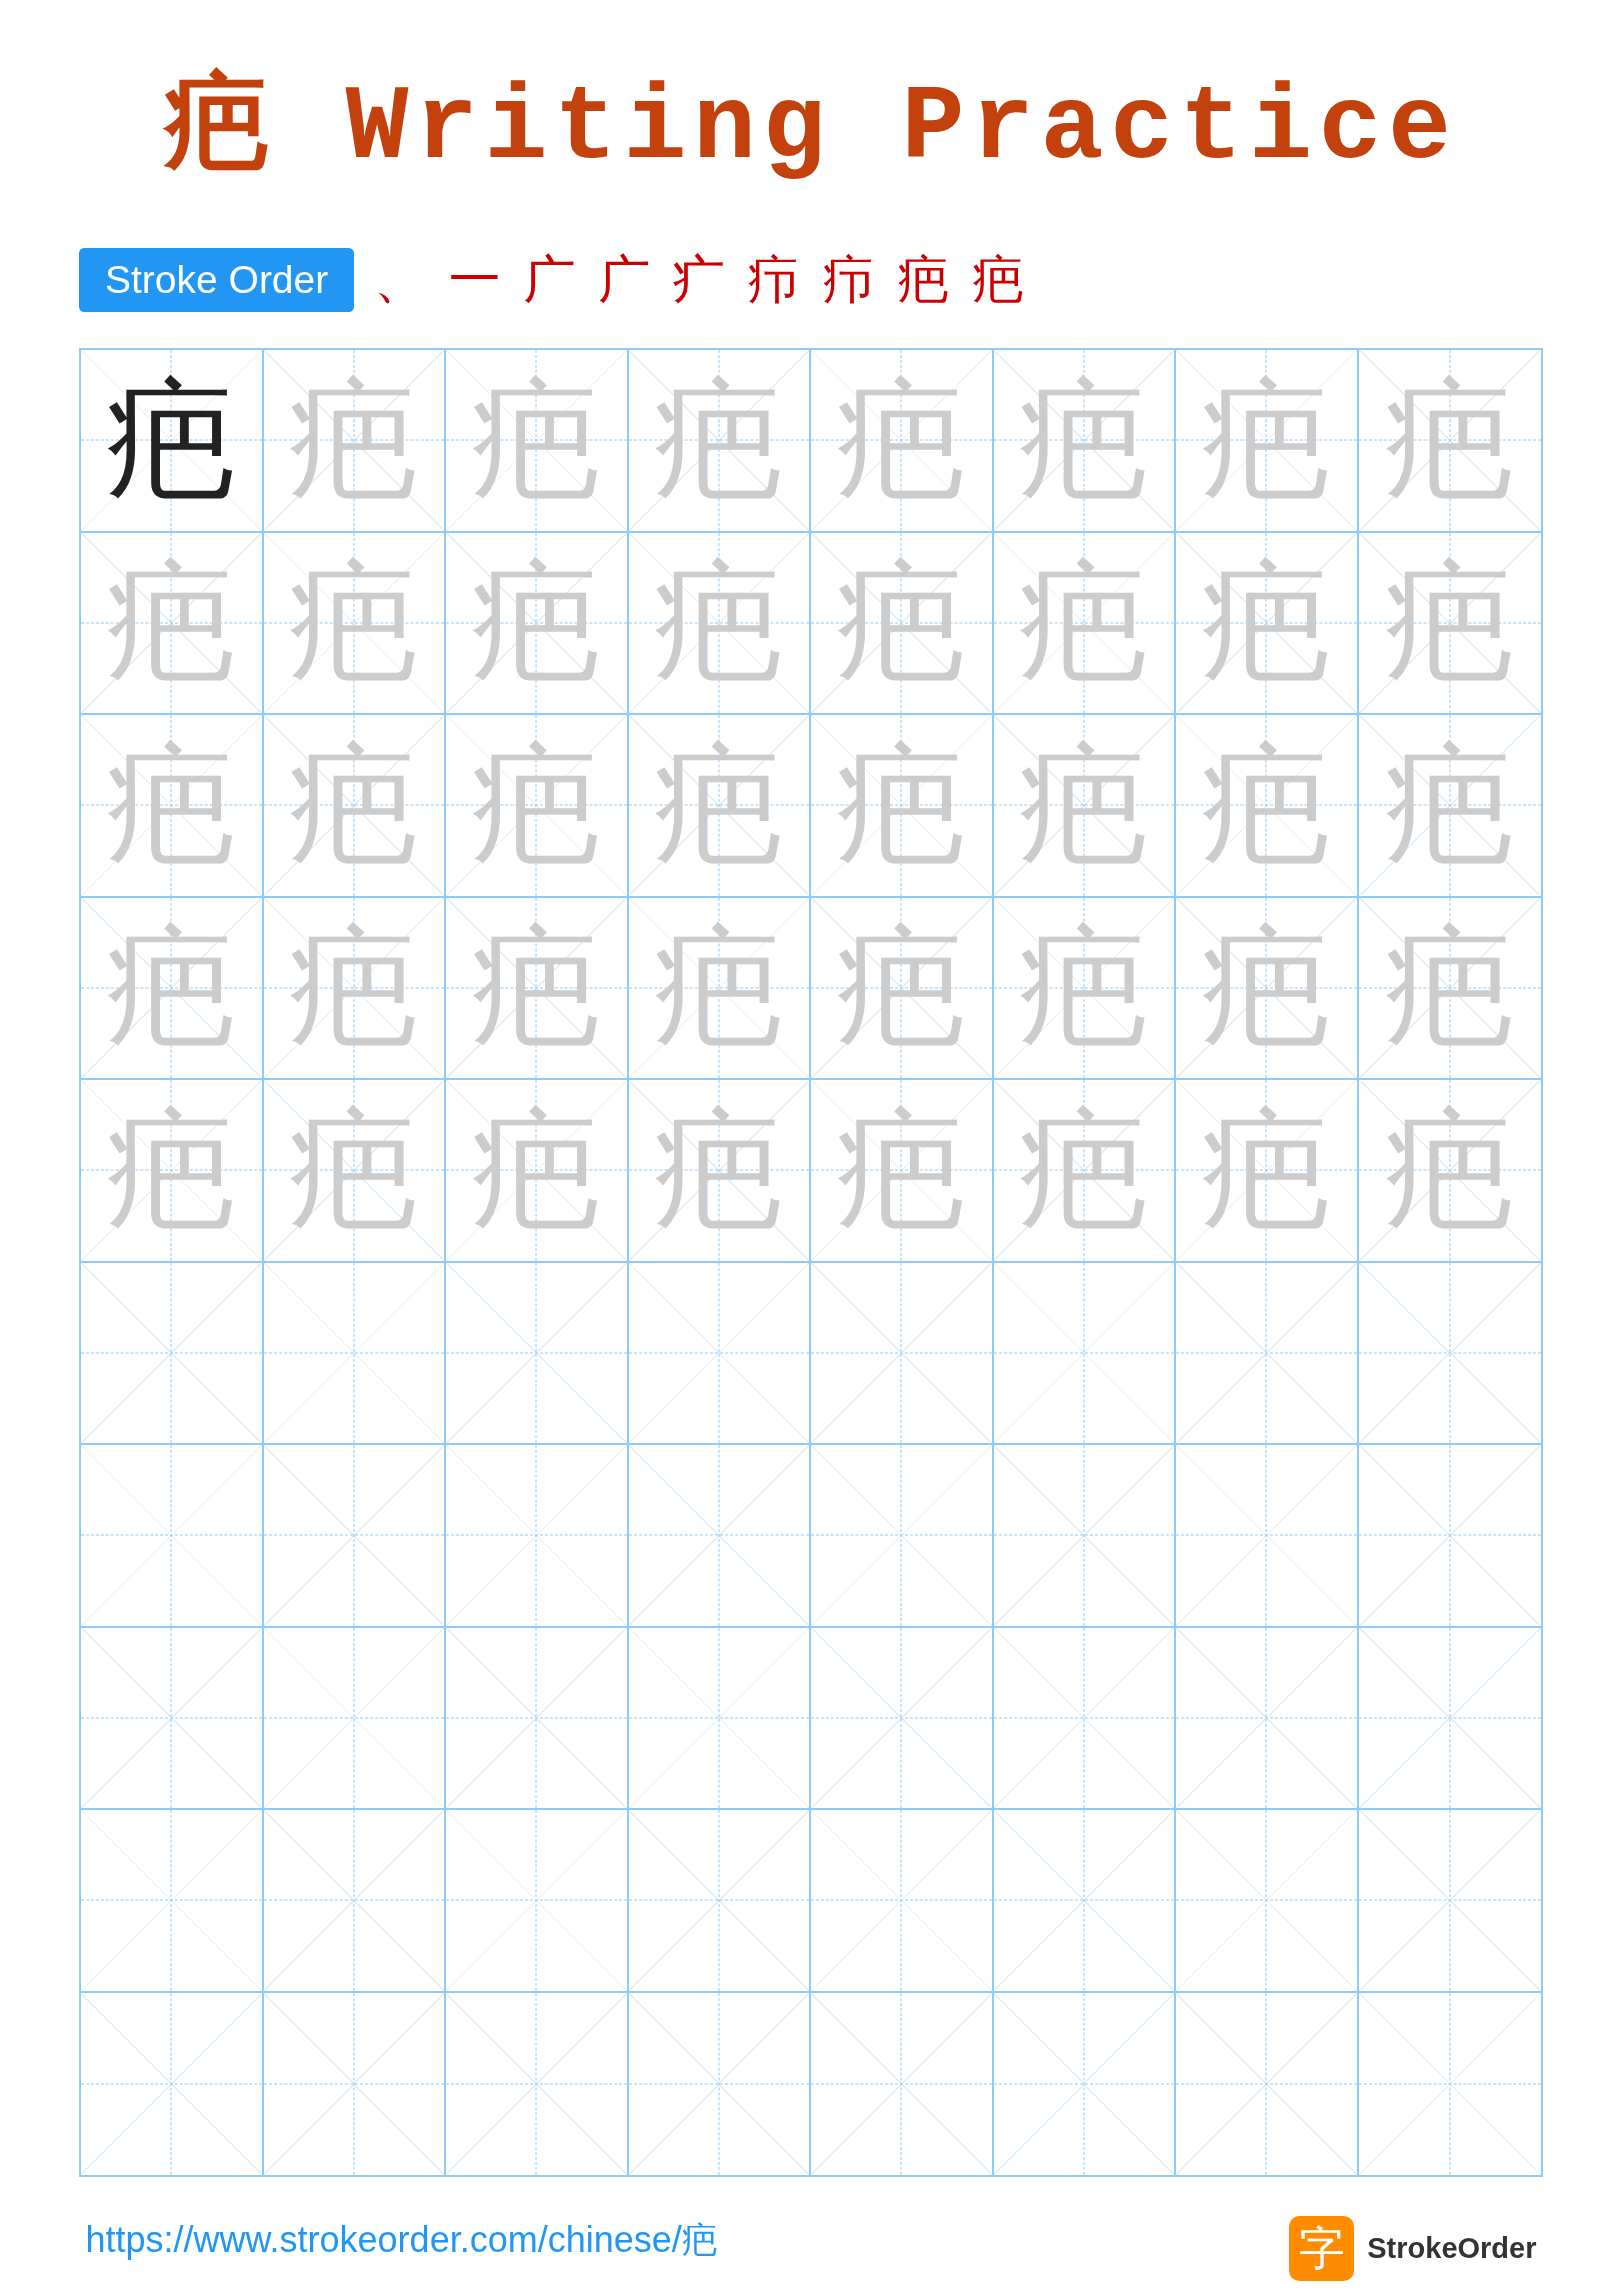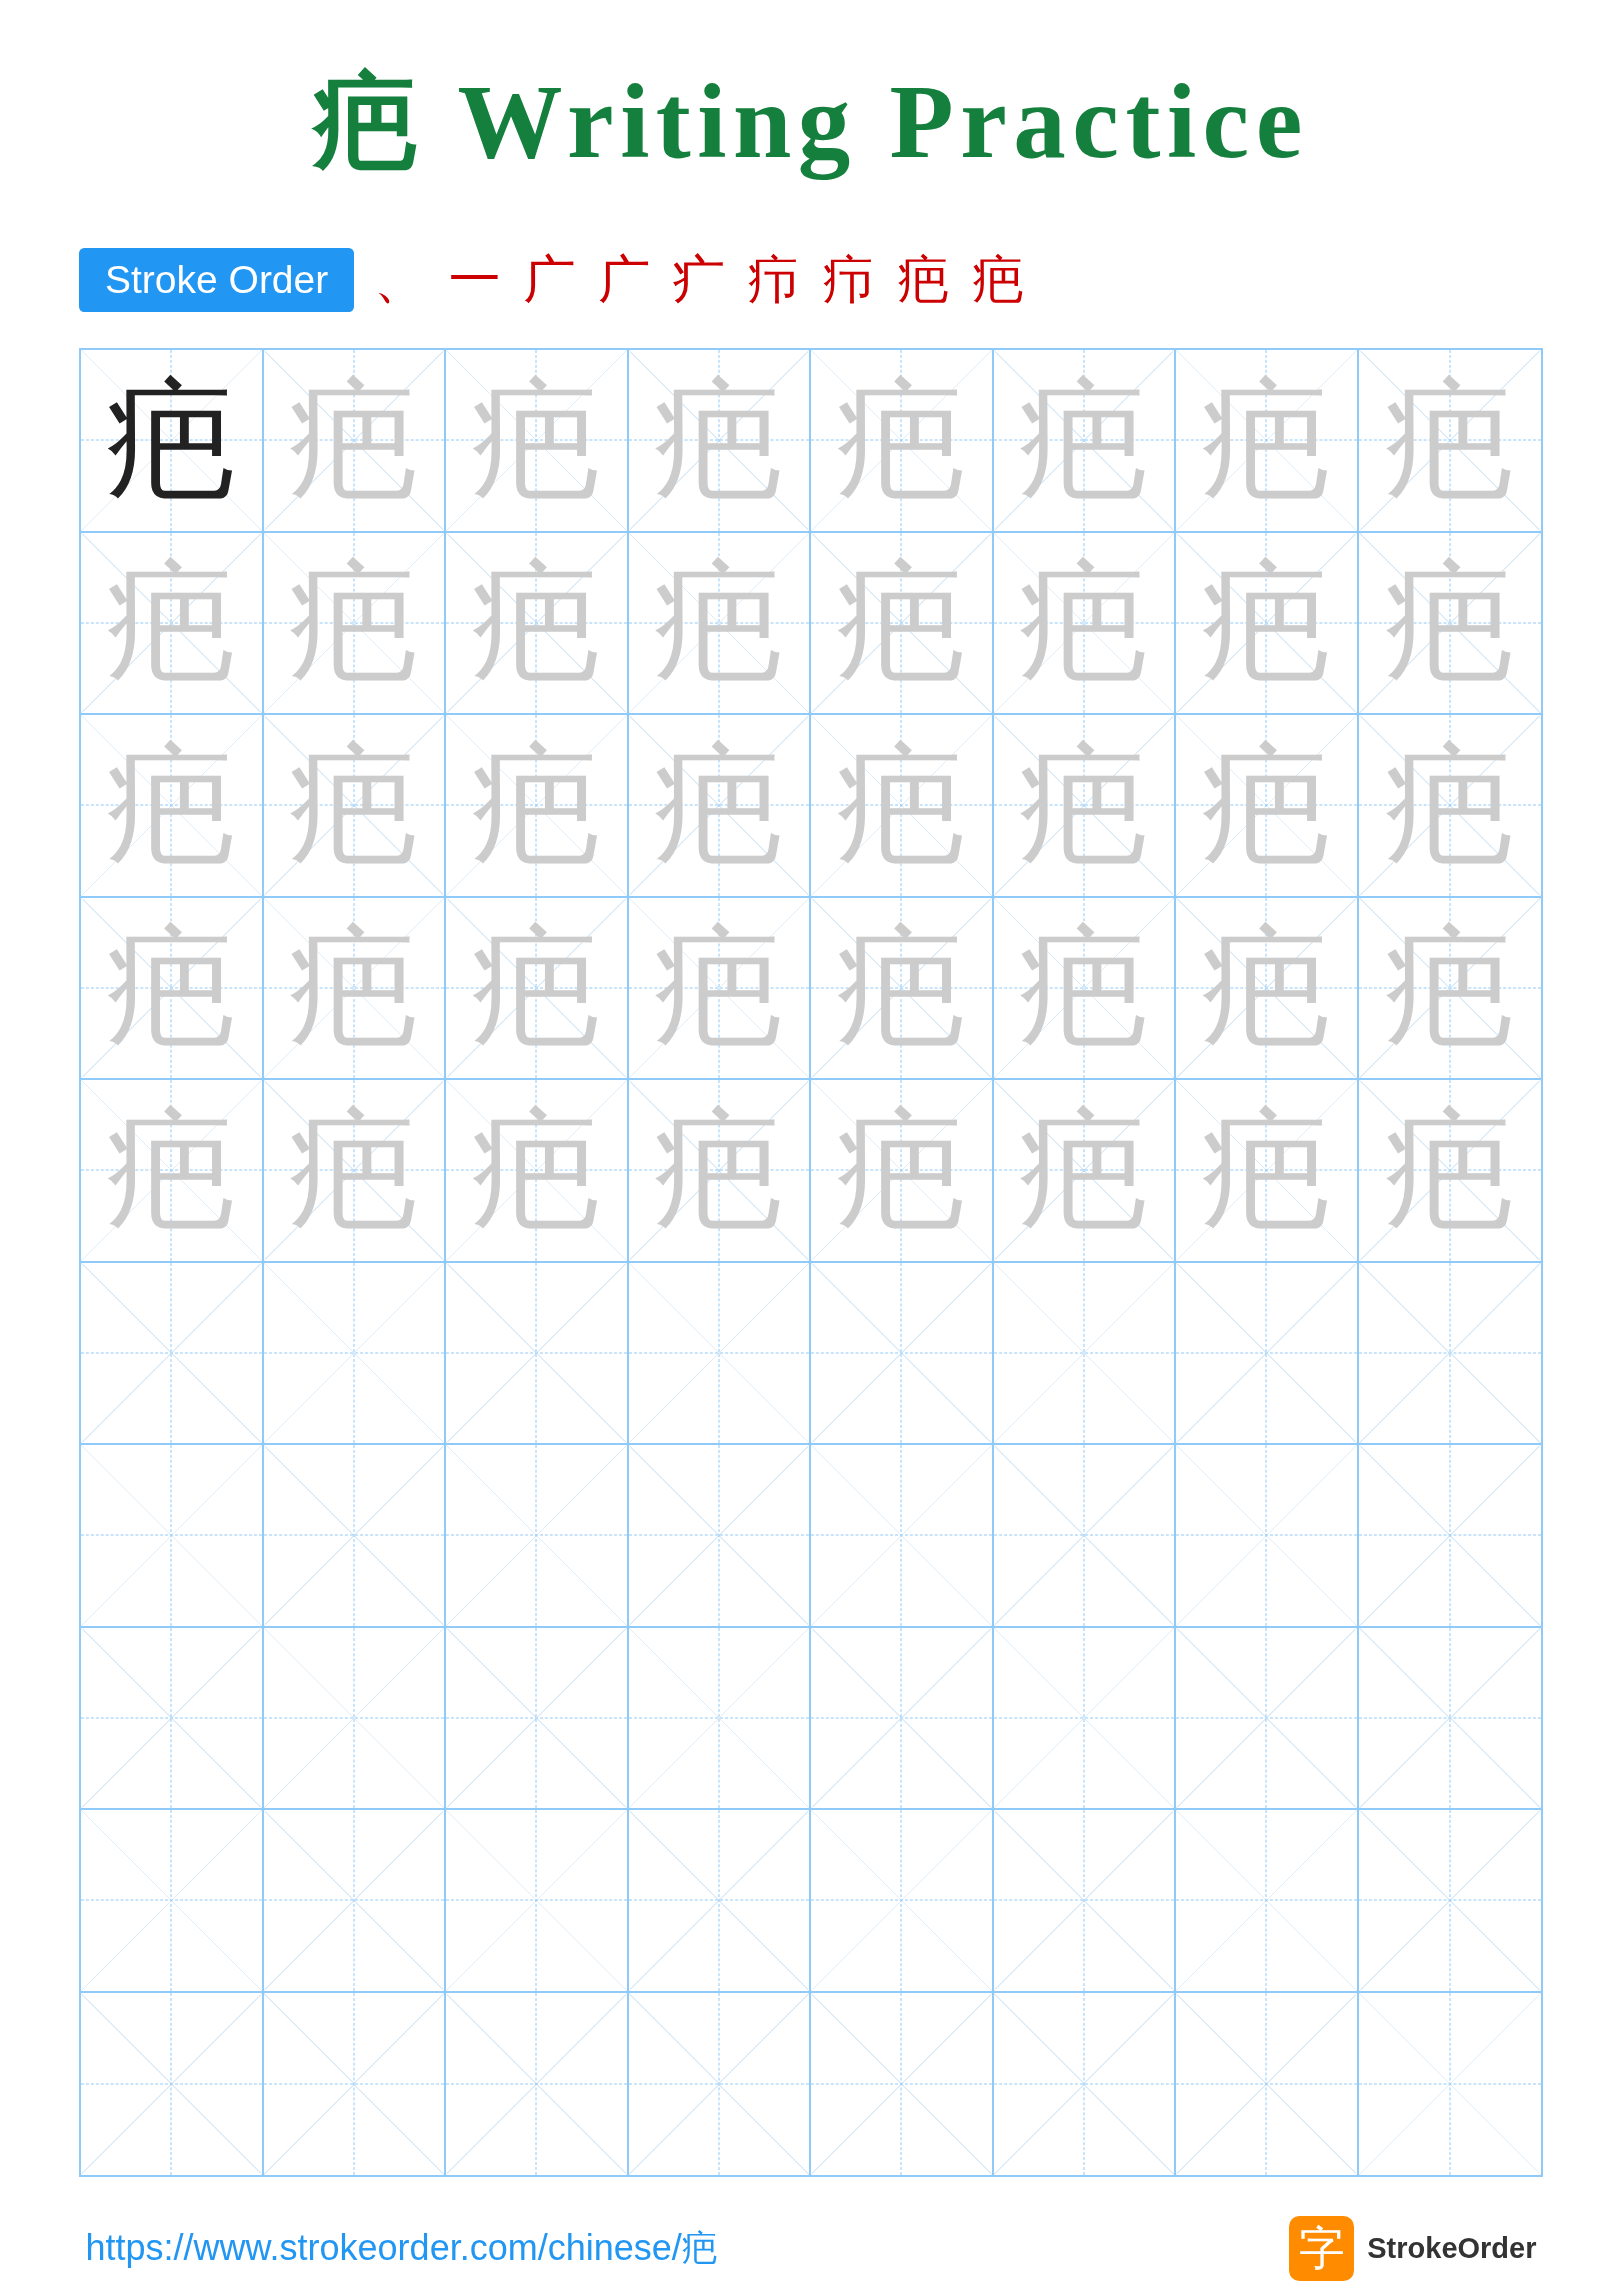--- a/index.html
+++ b/index.html
@@ -18,24 +18,24 @@
       background: #ffffff;
       padding: 52px 79px;
       display: flex;
       flex-direction: column;
       align-items: center;
     }
 
     .title {
       font-size: 105px;
       font-weight: bold;
-      color: #15803d;
+      color: #c2410c;
       text-align: center;
       margin-bottom: 52px;
-      font-family: Liberation Serif, serif;
+      font-family: Liberation Mono, monospace;
       letter-spacing: 6.5px;
     }
 
     .stroke-order-row {
       display: flex;
       align-items: center;
       width: 100%;
       margin-bottom: 33px;
       gap: 19.6px;
     }
@@ -152,21 +152,21 @@
     .char-light {
       color: #cccccc;
       font-size: 131px;
     }
 
     
     .footer {
       width: 100%;
       display: flex;
       justify-content: space-between;
-      align-items: center;
+      align-items: flex-start;
       margin-top: 39px;
       padding: 0 6.5px;
     }
 
     .footer-url {
       font-size: 36px;
       color: #2196F3;
       font-family: sans-serif;
     }
 

